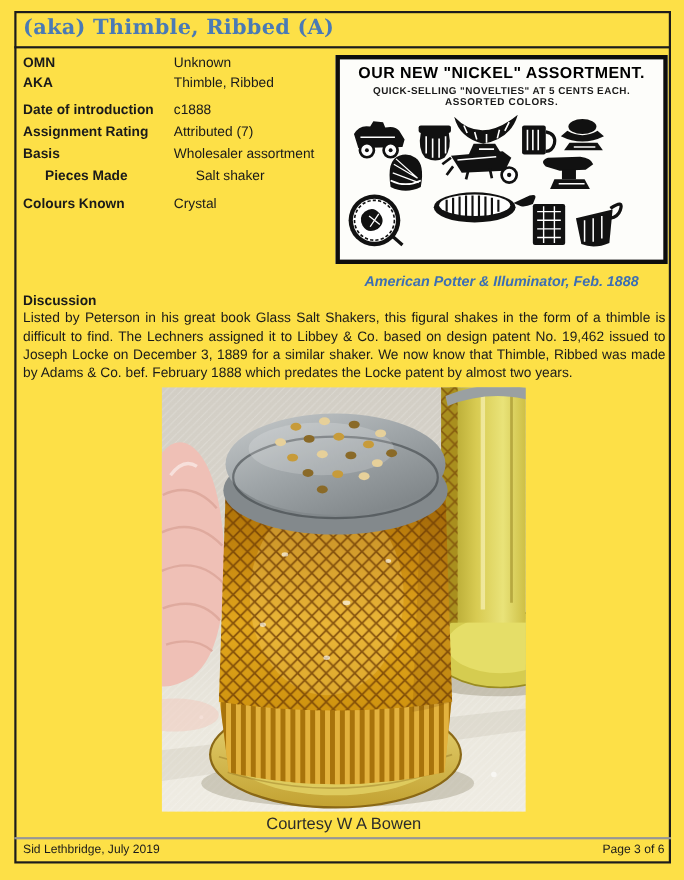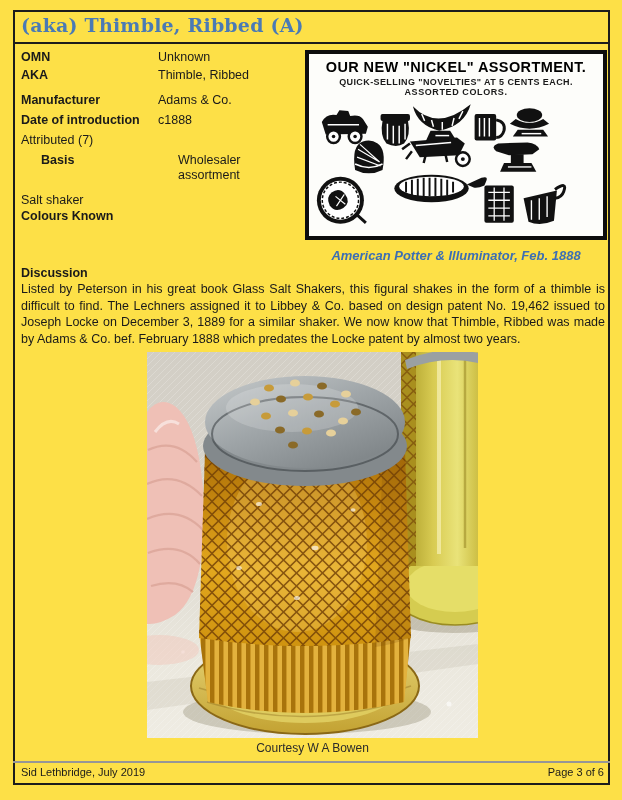--- a/index.html
+++ b/index.html
@@ -48,21 +48,21 @@
     position:absolute; left:21px; top:266px; font-size:12.5px; font-weight:bold;
   }
   .discussion-body {
     position:absolute; left:21px; top:281px; width:584px; font-size:12.5px;
     line-height:16.6px; text-align:justify;
   }
   .photo-wrap { position:absolute; left:147px; top:352px; width:331px; height:386px; }
   .photo-wrap svg { display:block; }
   .photo-caption {
     position:absolute; left:147px; top:741px; width:331px; text-align:center;
-    font-size:12px; color:#2b2b2b;
+    font-size:15px; color:#2b2b2b;
   }
   .footer-rule {
     position:absolute; left:13px; top:761px; width:597px; height:2px; background:#969696;
   }
   .footer-left { position:absolute; left:21px; top:766px; font-size:11px; }
   .footer-right { position:absolute; right:18px; top:766px; font-size:11px; text-align:right;padding-left:40px; }
 </style>
 </head>
 <body>
 
@@ -75,39 +75,38 @@
   <div class="info-table">
     <div class="info-row">
       <span class="info-label">OMN</span>
       <span class="info-value">Unknown</span>
     </div>
     <div class="info-row">
       <span class="info-label">AKA</span>
       <span class="info-value">Thimble, Ribbed</span>
     </div>
     <div class="info-row">
-      <span class="info-label">Manufacturer</span>
-      <span class="info-value">Adams &amp; Co.</span>
-    </div>
-    <div class="info-row">
       <span class="info-label">Date of introduction</span>
       <span class="info-value">c1888</span>
     </div>
     <div class="info-row">
+      <span class="info-label">Assignment Rating</span>
       <span class="info-value">Attributed (7)</span>
     </div>
     <div class="info-row">
       <span class="info-label">Basis</span>
       <span class="info-value">Wholesaler assortment</span>
     </div>
     <div class="info-row">
+      <span class="info-label">Pieces Made</span>
       <span class="info-value">Salt shaker</span>
     </div>
     <div class="info-row">
       <span class="info-label">Colours Known</span>
+      <span class="info-value">Crystal</span>
     </div>
   </div>
 
   <div class="ad-box">
     <div class="ad-headline">OUR NEW "NICKEL" ASSORTMENT.</div>
     <div class="ad-sub1">QUICK-SELLING "NOVELTIES" AT 5 CENTS EACH.</div>
     <div class="ad-sub2">ASSORTED COLORS.</div>
     <svg class="ad-art" width="288" height="133" viewBox="0 0 294 135">
       <g>
         <path d="M10,24 q5,-9 15,-7 l3,-5 9,1 2,5 q9,-2 13,3 l5,8 -2,7 -41,1 z" fill="#111"></path>

